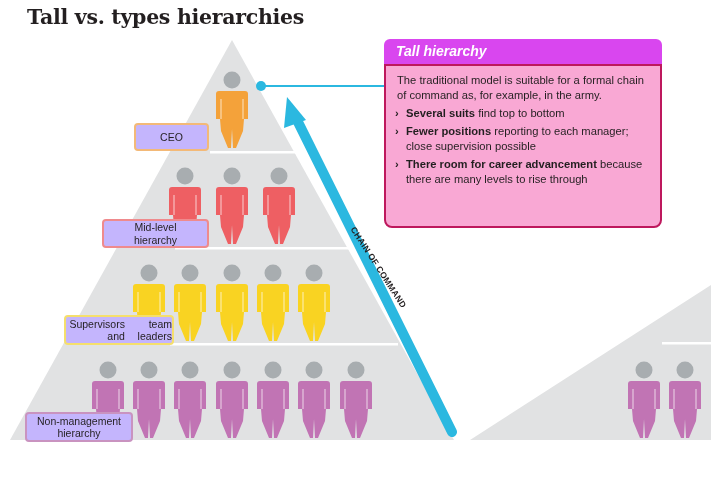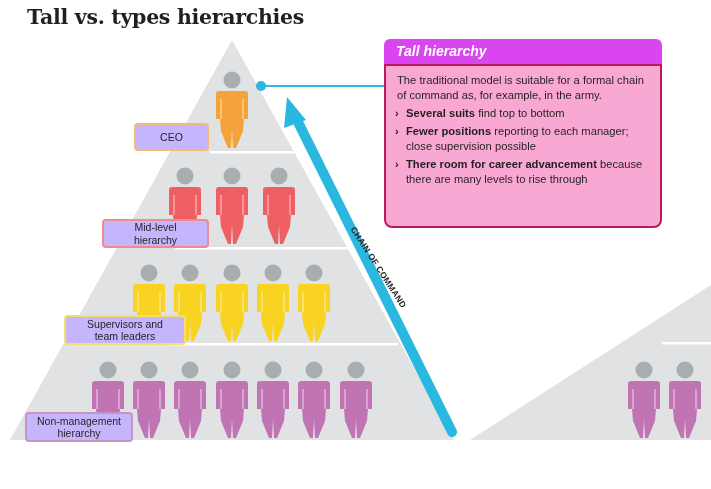--- a/index.html
+++ b/index.html
@@ -152,21 +152,21 @@
 
   <h1 class="title">Tall vs. types hierarchies</h1>
 
   <div class="label-box" style="left:134px;top:123px;width:75px;height:28px;border-color:#f3b978;">
     <span>CEO</span>
   </div>
   <div class="label-box" style="left:102px;top:219px;width:107px;height:29px;border-color:#ef8a8d;flex-direction:column;">
     <span>Mid-level</span>
     <span>hierarchy</span>
   </div>
-  <div class="label-box" style="left:64px;top:315px;width:122px;height:30px;border-color:#f5df6c;flex-direction:column;">
+  <div class="label-box" style="left:64px;top:315px;width:110px;height:30px;border-color:#f5df6c;flex-direction:row;">
     <span>Supervisors and</span>
     <span>team leaders</span>
   </div>
   <div class="label-box" style="left:25px;top:412px;width:108px;height:30px;border-color:#c993c0;flex-direction:column;">
     <span>Non-management</span>
     <span>hierarchy</span>
   </div>
 
   <div class="cmd-label" style="left:357px;top:225px;transform:rotate(57deg);">CHAIN OF COMMAND</div>
 

